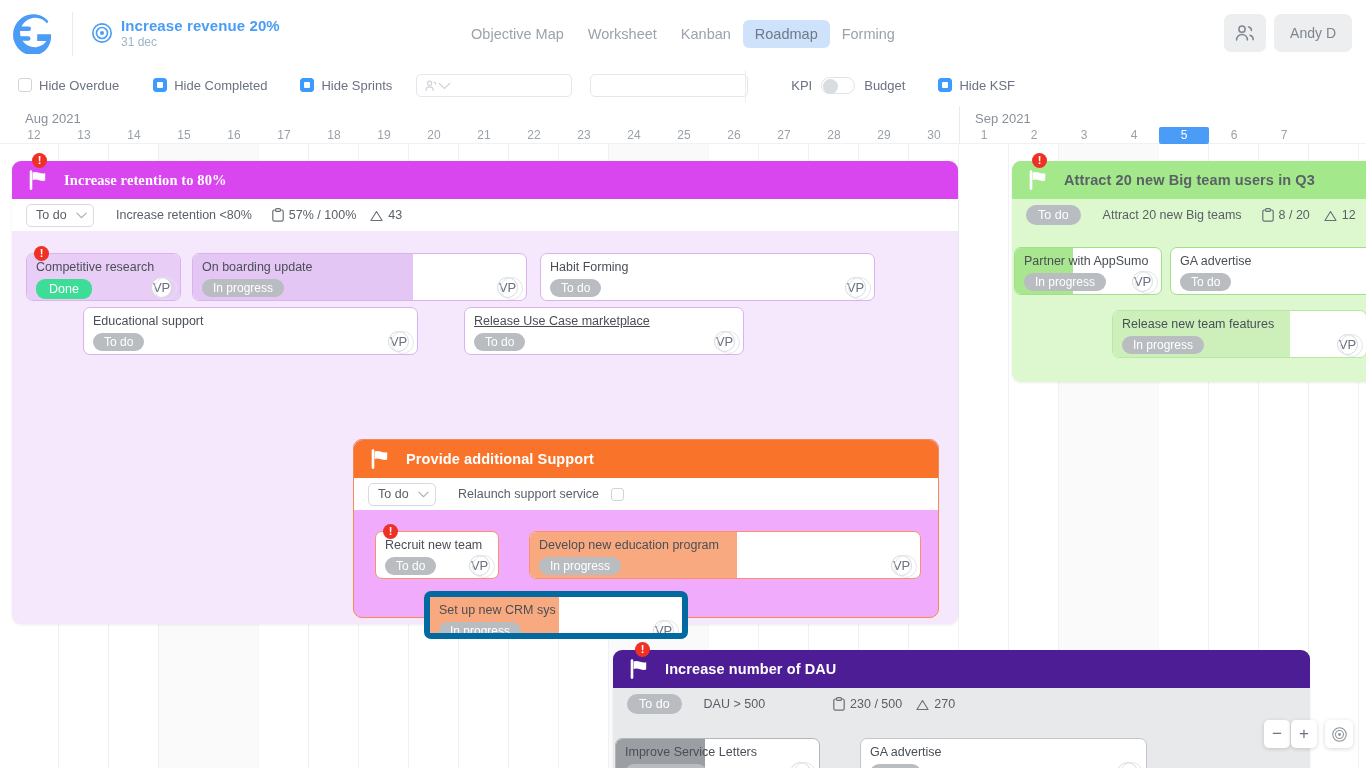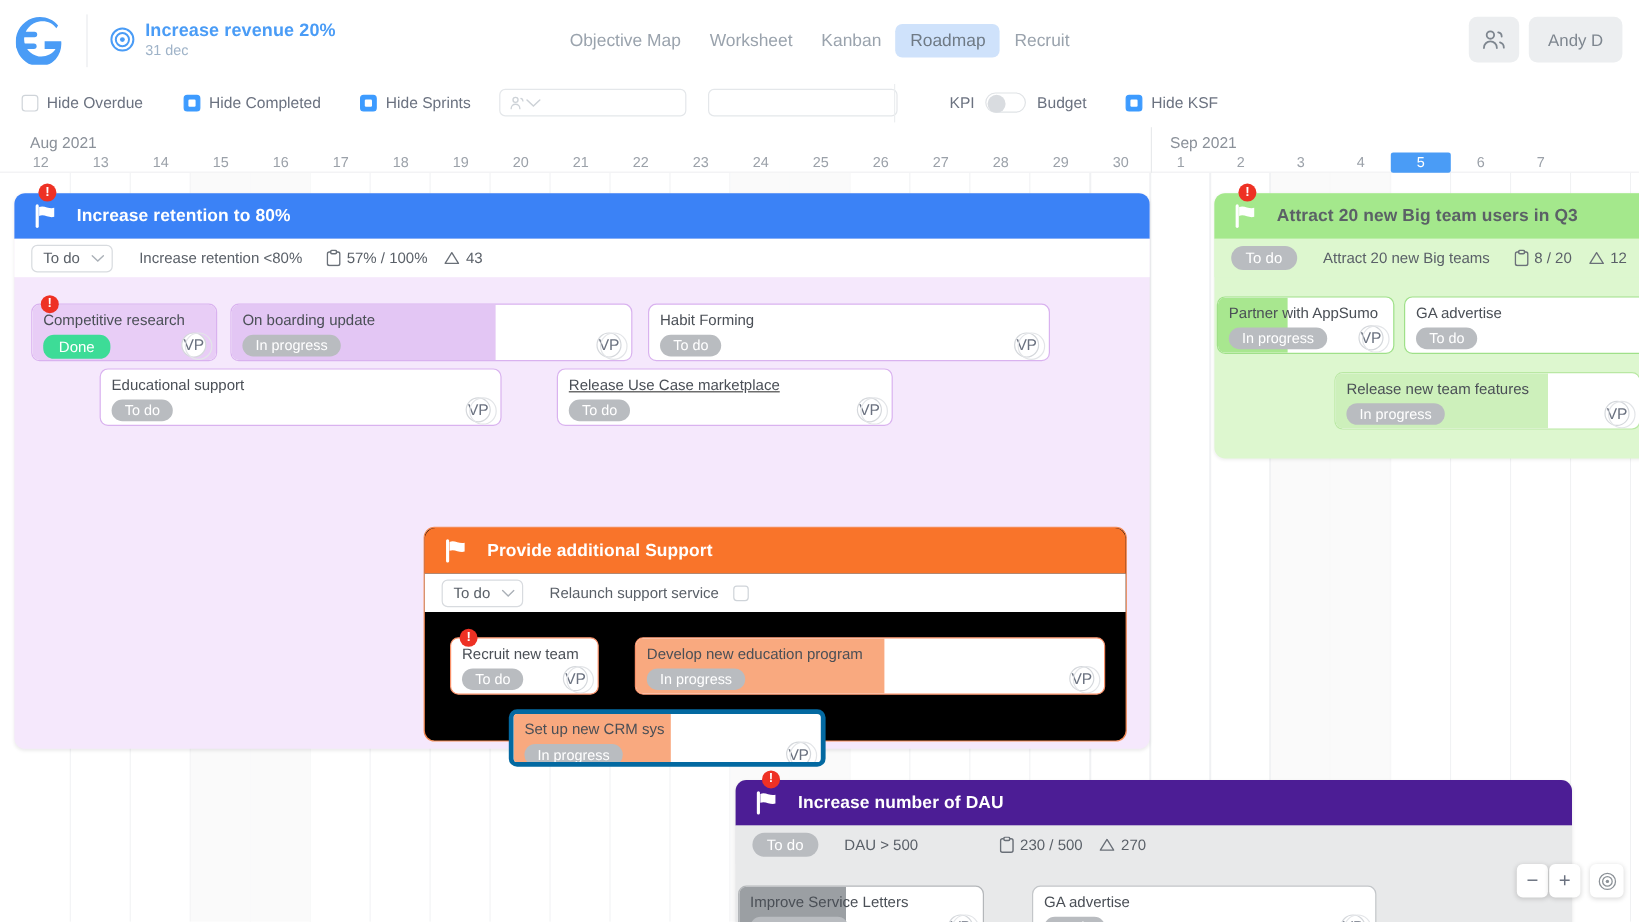--- a/index.html
+++ b/index.html
@@ -45,21 +45,21 @@
   .team-btn{ width:42px; }
   .user-btn{ padding:0 16px; }
 
   
   .filterbar{
     position:absolute; left:0; top:67px; width:1366px; height:37px; background:#fff;
     display:flex; align-items:center;
   }
   .fb-left{ display:flex; align-items:center; height:37px; }
   .fb-sep{ position:absolute; left:745px; top:70px; width:1px; height:32px; background:#eceef0; }
-  .chk-item{ display:flex; align-items:center; margin-left:18px; cursor:pointer; }
+  .chk-item{ display:flex; align-items:flex-start; margin-left:18px; cursor:pointer; }
   .chk-item.first{ margin-left:18px; }
   .chk{
     width:14px; height:14px; border:1px solid #cfd4d9; border-radius:3px; background:#fff;
     flex:0 0 auto;
   }
   .chk.on{ background:#3d9bff; border-color:#3d9bff; position:relative; }
   .chk.on:after{
     content:""; position:absolute; left:3px; top:3px; width:6px; height:6px;
     background:#fff; border-radius:1px;
   }
@@ -129,21 +129,21 @@
   .status-pill{
     height:20px; border-radius:10px; display:inline-flex; align-items:center; justify-content:center;
     padding:0 12px; font-size:12.5px; color:#fff; background:#b9bcc0; white-space:nowrap;
   }
   .sel{
     width:68px; height:23px; border:1px solid #d8dbdf; border-radius:5px; display:flex;
     align-items:center; justify-content:space-between; padding:0 6px 0 9px; font-size:12.5px;
     color:#5a6068; background:#fff; cursor:pointer;
   }
   .sub-text{ font-size:12.5px; color:#5a6068; margin-left:22px; white-space:nowrap; }
-  .metric{ font-size:12.5px; color:#5a6068; margin-left:20px; display:flex; align-items:center; gap:5px; white-space:nowrap; }
+  .metric{ font-size:12.5px; color:#5a6068; margin-left:20px; display:flex; align-items:flex-end; gap:5px; white-space:nowrap; }
   .card-body{ position:relative; border-radius:0 0 9px 9px; }
 
   .task{
     position:absolute; height:48px; border-radius:7px; background:#fff; overflow:hidden;
     cursor:pointer;
   }
   .task .fill{ position:absolute; left:0; top:0; bottom:0; }
   .task .tcontent{ position:relative; padding:6px 9px 0 9px; height:100%; }
   .task .tname{ font-size:12.5px; color:#4a4f56; line-height:14px; white-space:nowrap; }
   .task .tpill{
@@ -202,21 +202,21 @@
       <div class="obj-date">31 dec</div>
     </div>
   </div>
 </div>
 
 <div class="navtabs">
   <div class="navtab">Objective Map</div>
   <div class="navtab">Worksheet</div>
   <div class="navtab">Kanban</div>
   <div class="navtab active">Roadmap</div>
-  <div class="navtab">Recruit</div>
+  <div class="navtab">Forming</div>
 </div>
 
 <div class="topright">
   <div class="ghost-btn team-btn">
     <svg width="20" height="18" viewBox="0 0 20 18">
       <circle cx="7" cy="5.2" r="3.1" fill="none" stroke="#7e868f" stroke-width="1.5"></circle>
       <path d="M1.6 16c0-3.2 2.4-5.5 5.4-5.5s5.4 2.3 5.4 5.5" fill="none" stroke="#7e868f" stroke-width="1.5" stroke-linecap="round"></path>
       <path d="M13.5 3c1.7.3 2.9 1.7 2.9 3.4" fill="none" stroke="#7e868f" stroke-width="1.5" stroke-linecap="round"></path>
       <path d="M15 11.3c1.9.6 3.2 2.3 3.2 4.4" fill="none" stroke="#7e868f" stroke-width="1.5" stroke-linecap="round"></path>
     </svg>
@@ -309,21 +309,21 @@
     <div class="day" style="left: 1259px;">7</div>
   </div>
 
 <div class="gridbg"></div>
 <div class="gridshade" style="left:159px; width:100px;"></div>
 <div class="gridshade" style="left:609px; width:100px;"></div>
 <div class="gridshade" style="left:1059px; width:100px;"></div>
 
 <div class="card" style="left:12px; top:161px; width:946px; height:463px; background:#f5e8fc; box-shadow:0 1px 3px rgba(0,0,0,.08);">
   <div class="badge" style="left:20px; top:-8px;">!</div>
-  <div class="card-head" style="background:#3b82f6;">
+  <div class="card-head" style="background:#d946ef;font-family:Liberation Serif, serif;">
     <svg class="flag" viewBox="0 0 22 20">
       <path d="M3 1.6v17" stroke="#fff" stroke-width="2.6" stroke-linecap="round"></path>
       <path d="M4.6 2.6c4.2-2 8.4 2.2 12.6.6v7.4c-4.2 1.6-8.4-2.6-12.6-.6z" fill="#fff"></path>
     </svg>
     <span class="card-title" style="color:#ffffff;">Increase retention to 80%</span>
   </div>
   <div class="card-sub">
     <div class="sel">
       <span>To do</span>
       <svg width="11" height="7" viewBox="0 0 14 9">
@@ -387,21 +387,21 @@
 
     <div class="task" style="left:452px; top:76px; width:280px; border:1px solid #d9b2ef;text-decoration:underline;">
       <div class="fill" style="width:0%; background:#e3c6f4;"></div>
       <div class="tcontent">
         <div class="tname">Release Use Case marketplace</div>
         <div class="tpill">To do</div>
         <div class="avatar">VP</div>
       </div>
     </div>
 
-    <div class="card" style="left:341px; top:208px; width:586px; height:179px; background:#000000; border:1px solid #f58a53;">
+    <div class="card" style="left:341px; top:208px; width:586px; height:179px; background:#f0abfc; border:1px solid #f58a53;">
       <div class="card-head" style="background:#f9742a;">
         <svg class="flag" viewBox="0 0 22 20">
           <path d="M3 1.6v17" stroke="#fff" stroke-width="2.6" stroke-linecap="round"></path>
           <path d="M4.6 2.6c4.2-2 8.4 2.2 12.6.6v7.4c-4.2 1.6-8.4-2.6-12.6-.6z" fill="#fff"></path>
         </svg>
         <span class="card-title" style="color:#ffffff;">Provide additional Support</span>
       </div>
       <div class="card-sub">
         <div class="sel">
           <span>To do</span>
@@ -426,21 +426,21 @@
 
         <div class="task" style="left:175px; top:21px; width:392px; border:1px solid #f9916a;">
           <div class="fill" style="width:53%; background:#f9a97f;"></div>
           <div class="tcontent">
             <div class="tname">Develop new education program</div>
             <div class="tpill">In progress</div>
             <div class="avatar">VP</div>
           </div>
         </div>
 
-        <div class="task" style="left:70px; top:81px; width:264px; border:4px solid #0369a1;">
+        <div class="task" style="left:70px; top:81px; width:264px; border:6px solid #0369a1;">
           <div class="fill" style="width:51%; background:#f9a97f;"></div>
           <div class="tcontent">
             <div class="tname">Set up new CRM sys</div>
             <div class="tpill">In progress</div>
             <div class="avatar">VP</div>
           </div>
         </div>
       </div>
     </div>
   </div>

